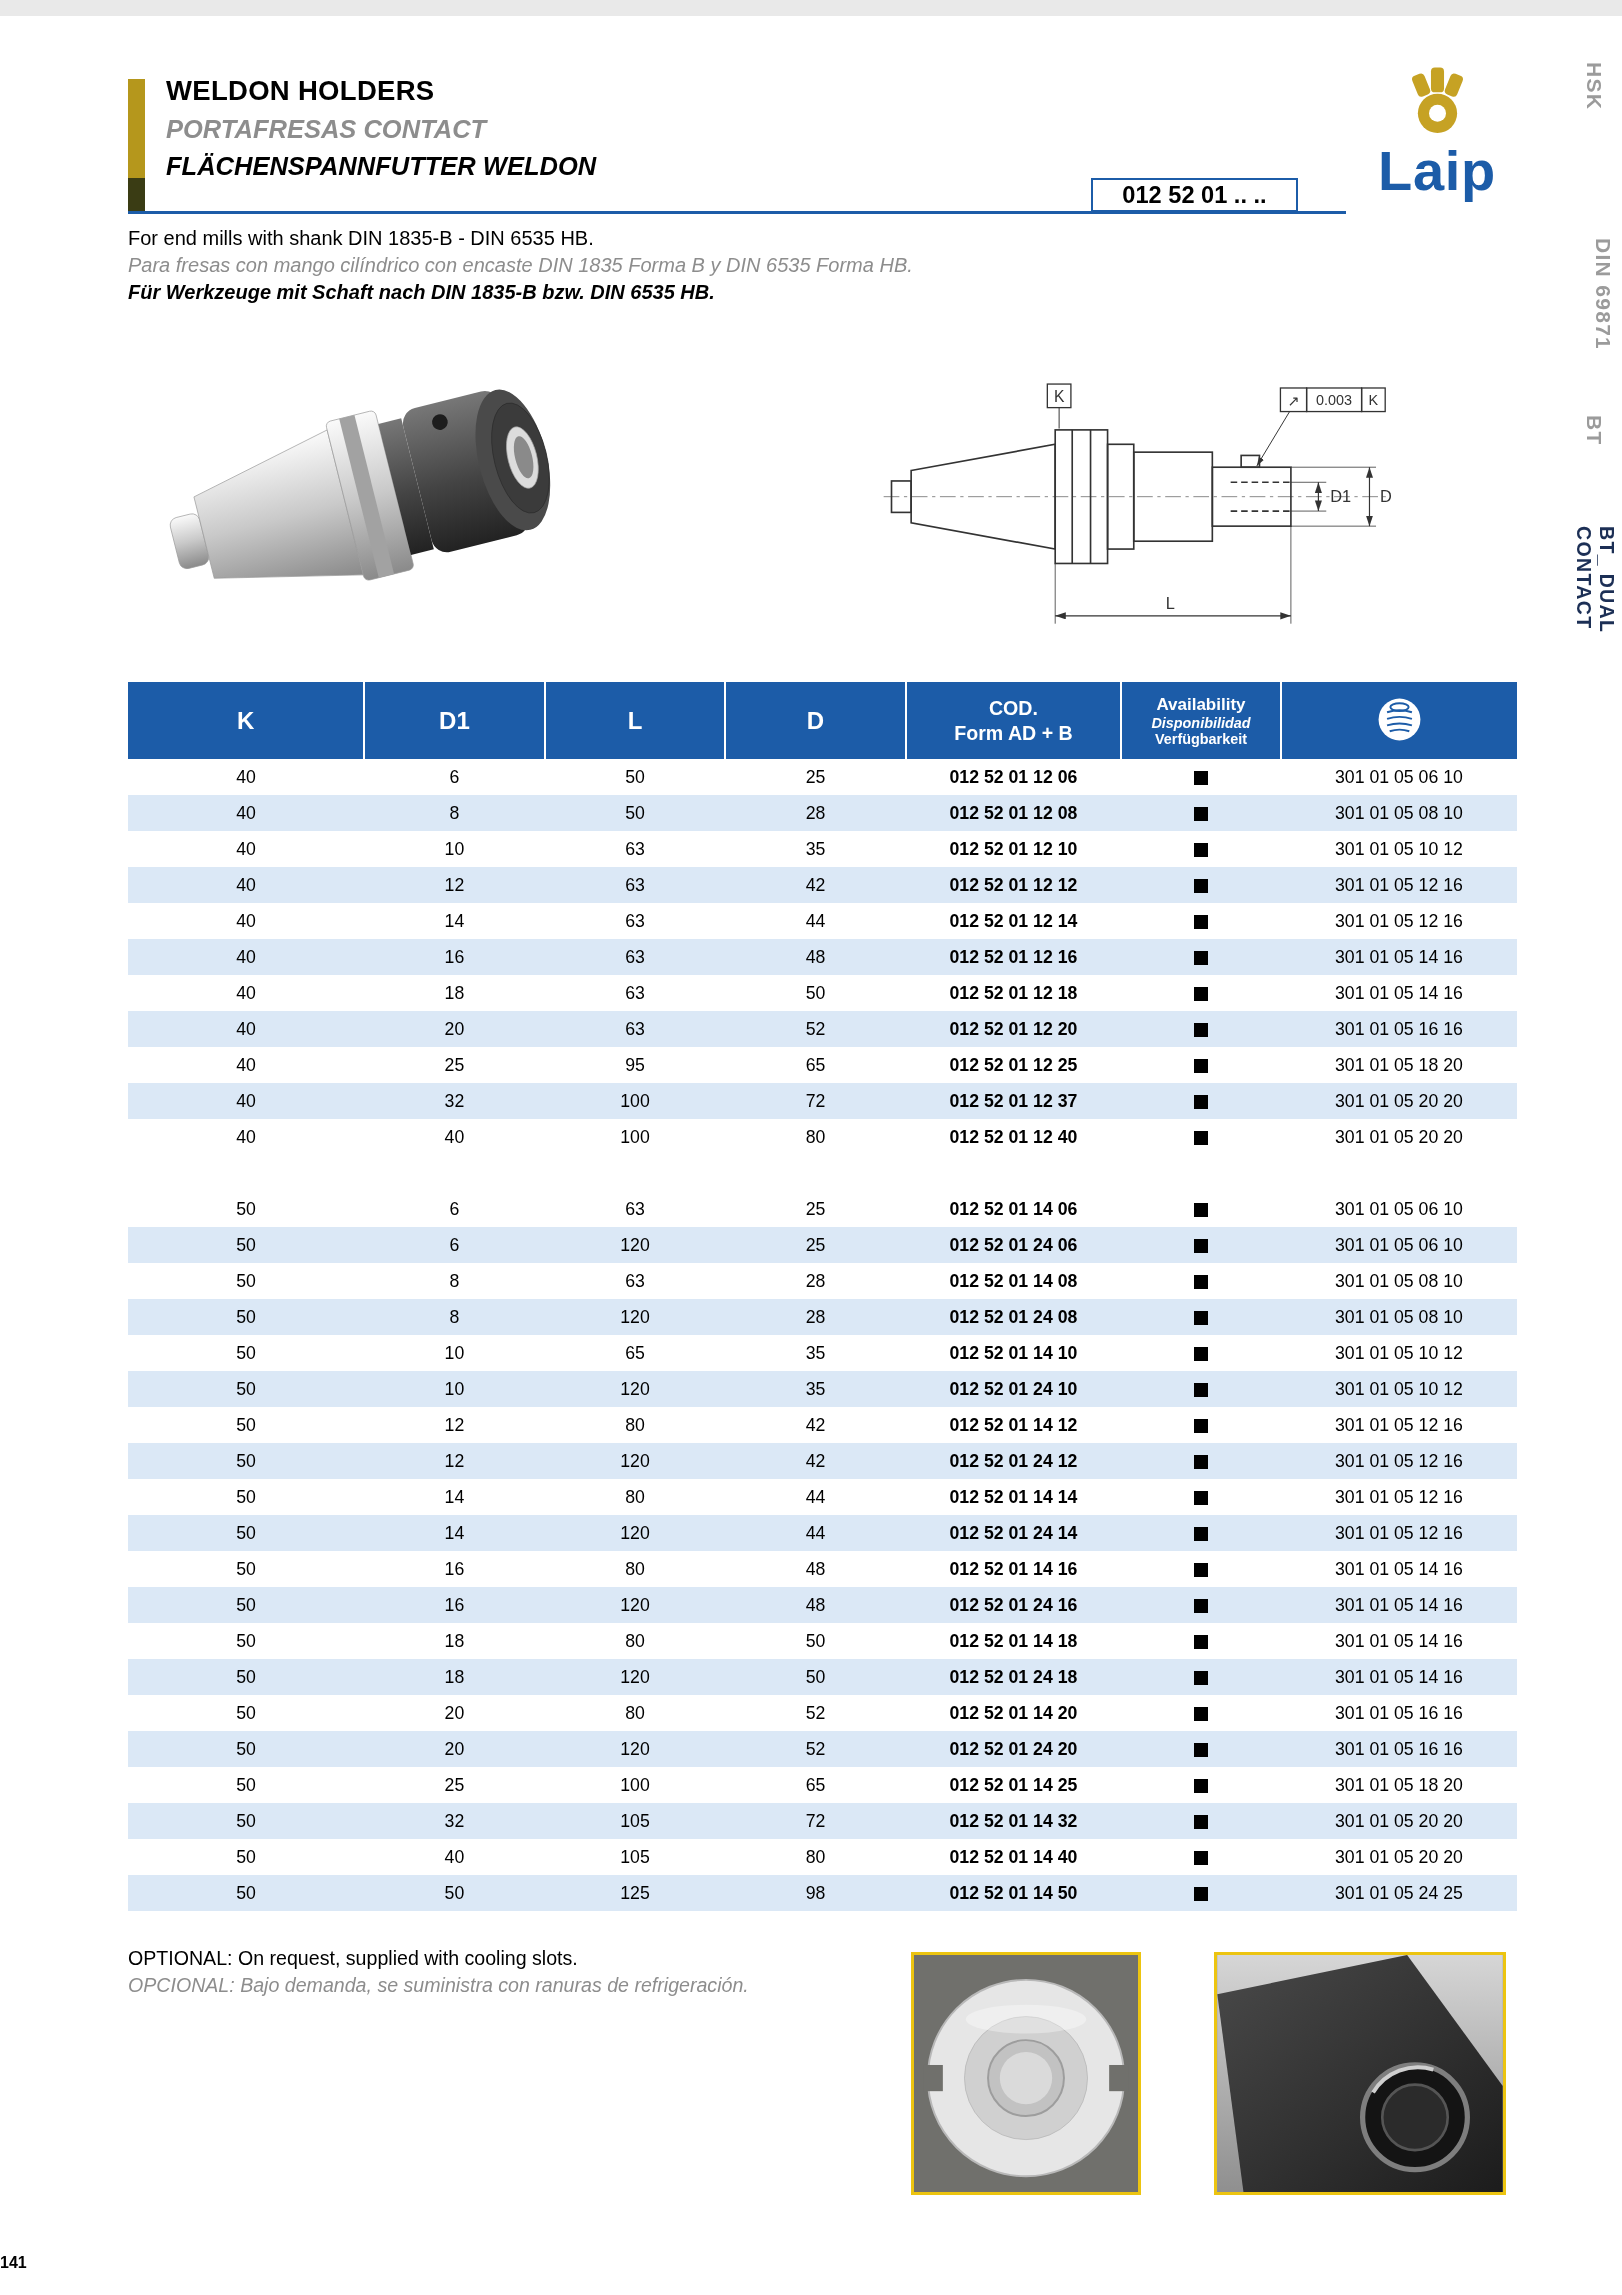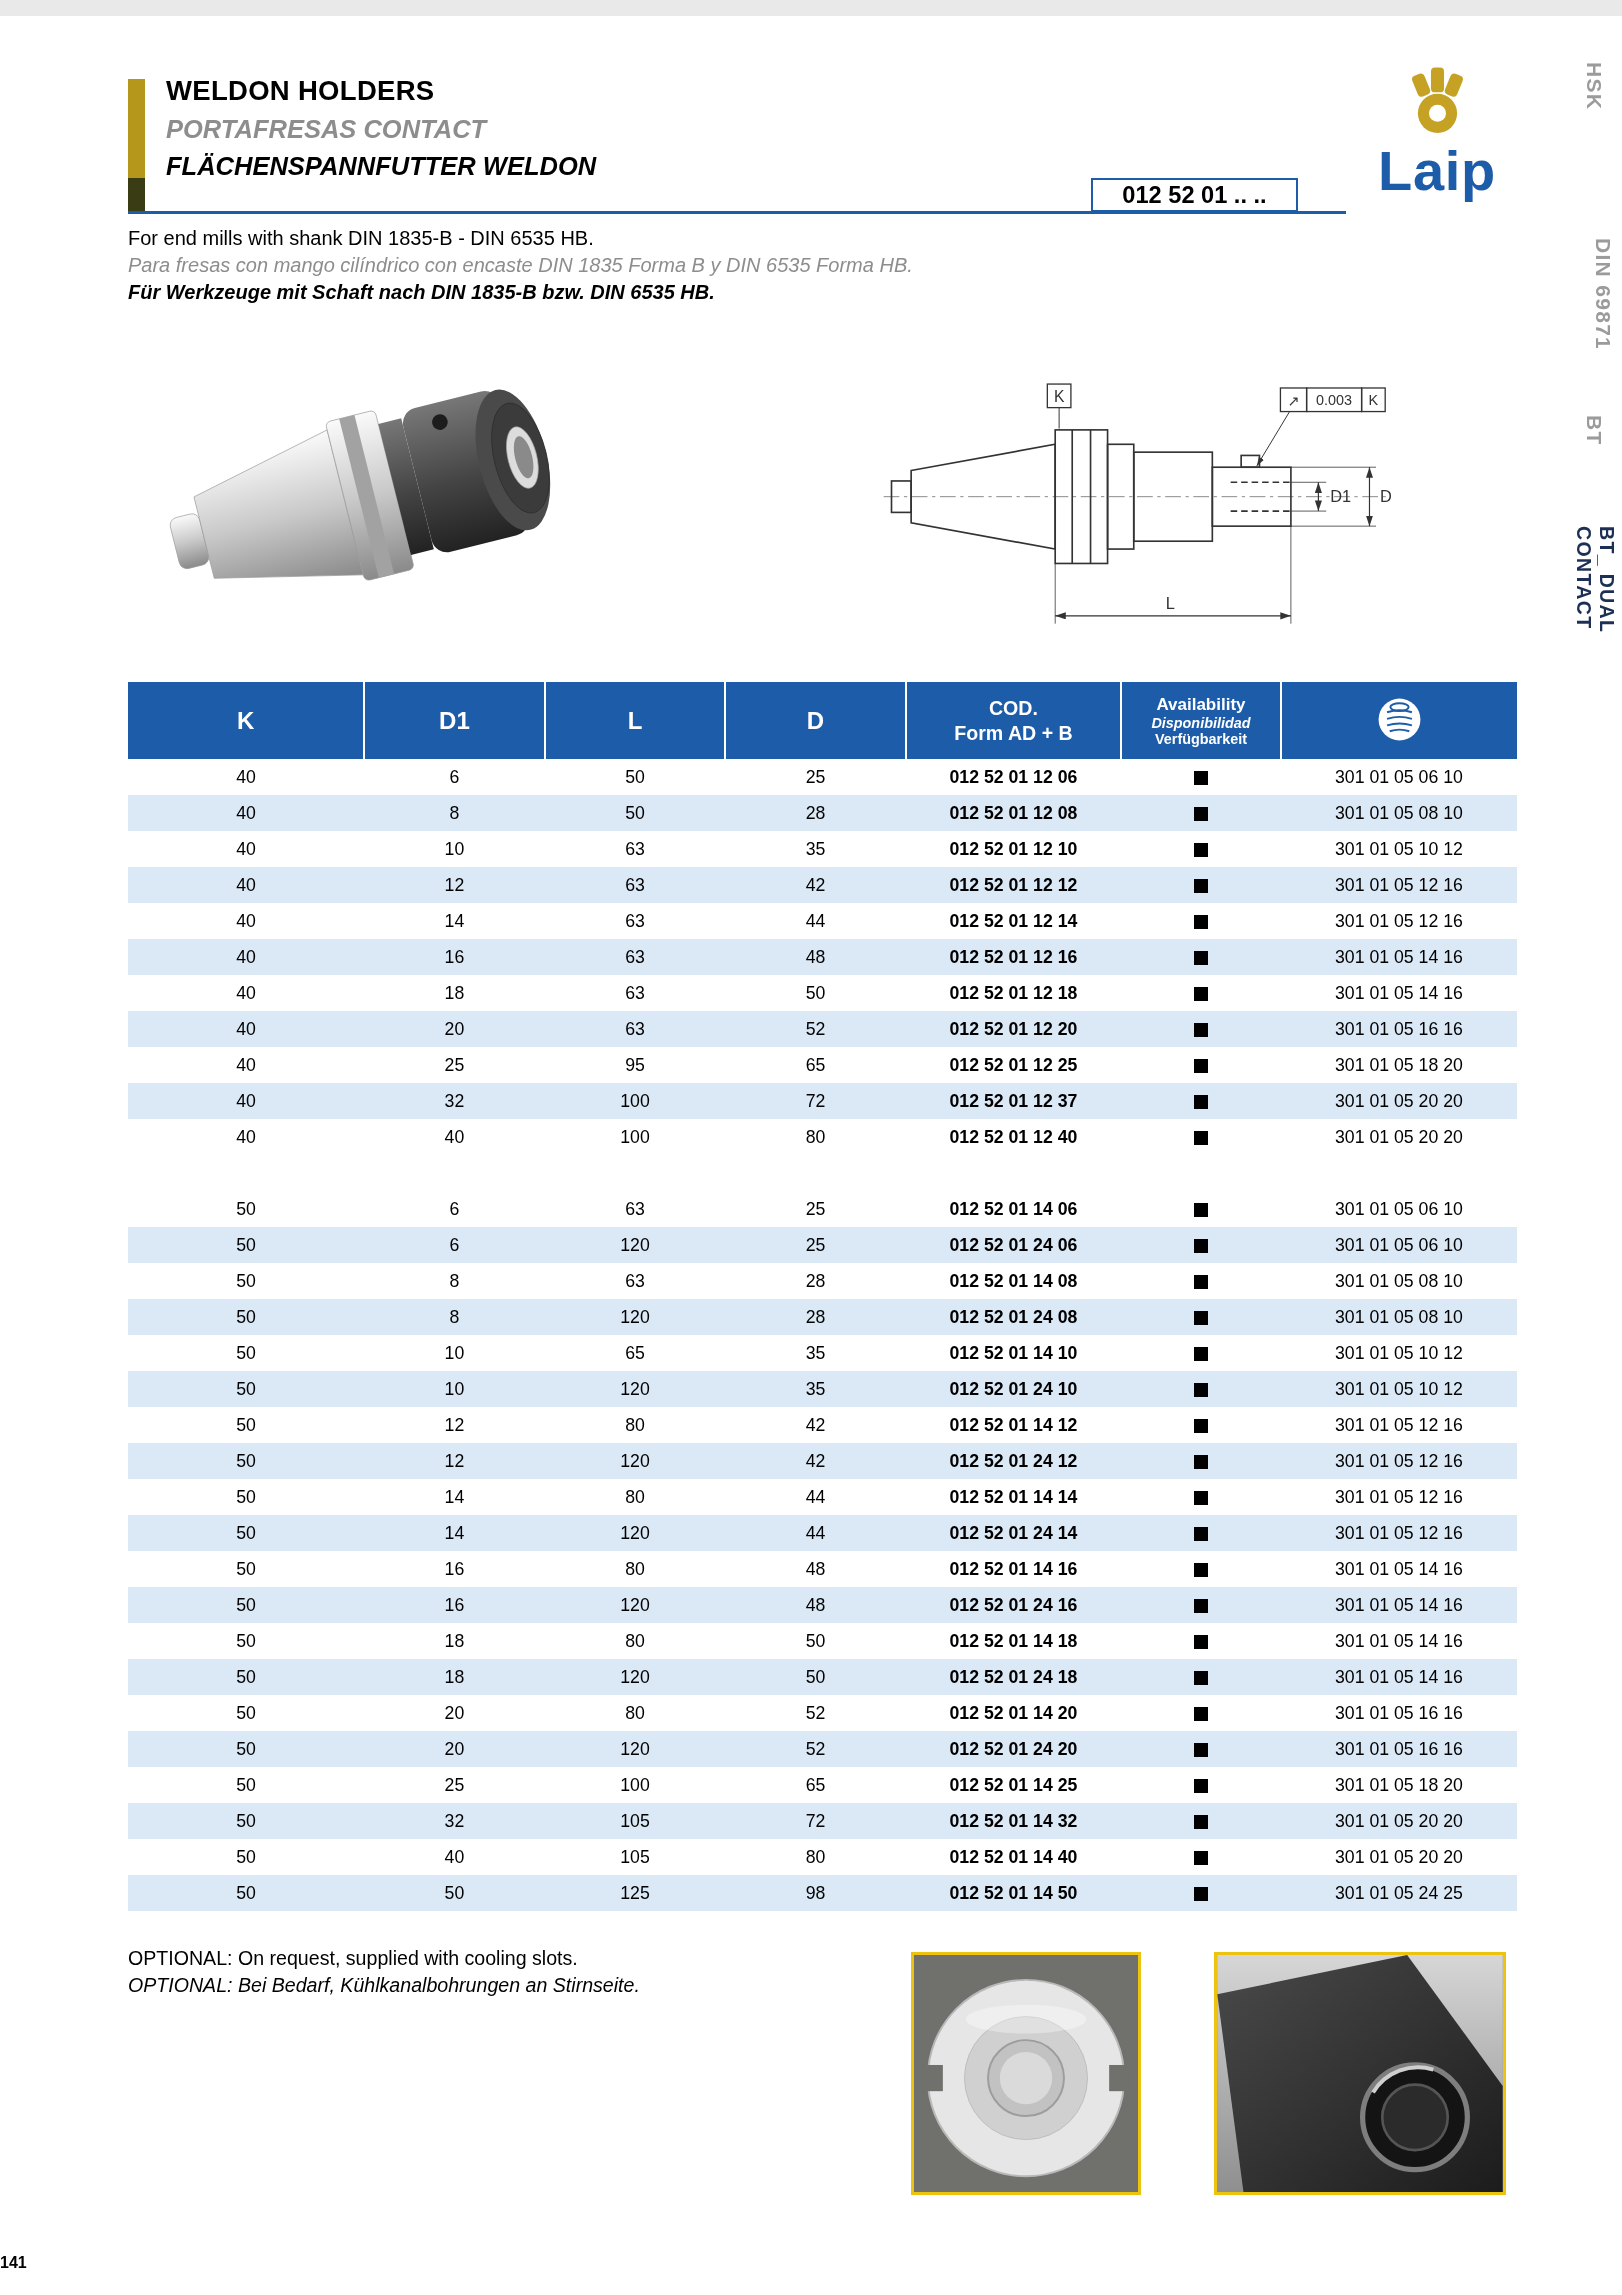--- a/index.html
+++ b/index.html
@@ -525,21 +525,21 @@
             <td class="cod">012 52 01 14 50</td>
             <td><span class="sq"></span></td>
             <td>301 01 05 24 25</td>
           </tr>
         </tbody>
     </table>
   </div>
 
   <div class="optional">
     <div class="opt-en">OPTIONAL: On request, supplied with cooling slots.</div>
-    <div class="opt-de">OPTIONAL: Bei Bedarf, Kühlkanalbohrungen an Stirnseite.</div>
+    <div class="opt-es">OPCIONAL: Bajo demanda, se suministra con ranuras de refrigeración.</div>
   </div>
 
   <div class="photo2">
     <svg viewBox="0 0 342 362">
       <rect x="0" y="0" width="342" height="362" fill="#70706c"></rect>
       <circle cx="171" cy="188" r="150" fill="#e6e6e6" stroke="#b8b8b8" stroke-width="3"></circle>
       <rect x="14" y="168" width="30" height="40" fill="#70706c"></rect>
       <rect x="298" y="168" width="30" height="40" fill="#70706c"></rect>
       <circle cx="171" cy="188" r="94" fill="#d0d0d0" stroke="#b0b0b0"></circle>
       <circle cx="171" cy="188" r="58" fill="#c2c2c2" stroke="#9d9d9d" stroke-width="3"></circle>

